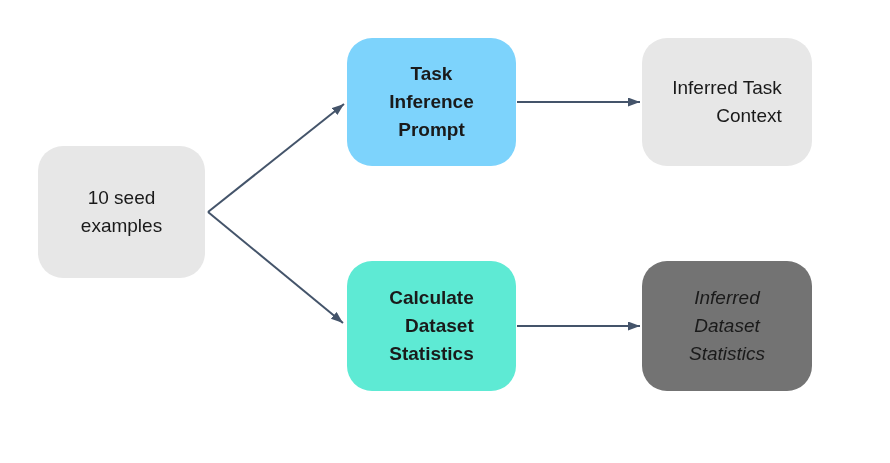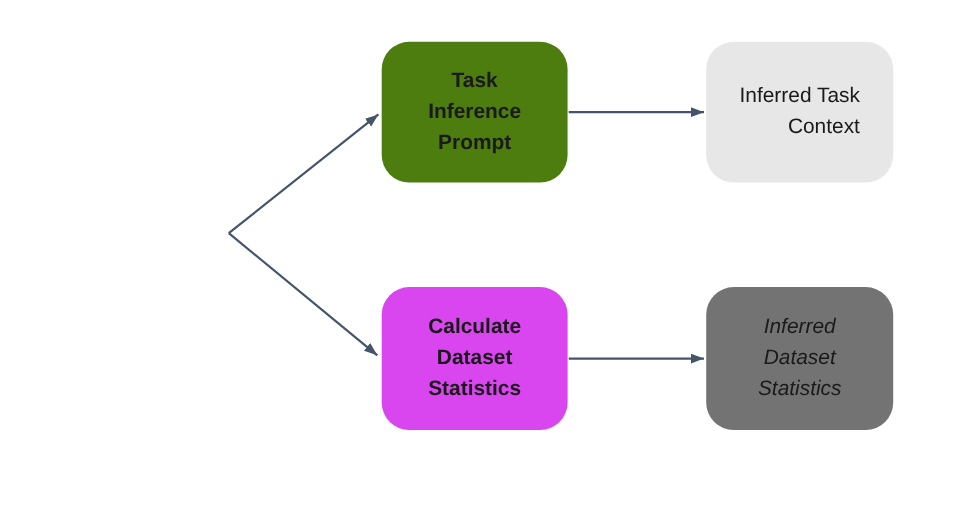--- a/index.html
+++ b/index.html
@@ -60,33 +60,37 @@
       </marker>
     </defs>
     <g id="edge-lines">
         <line x1="208" y1="212" x2="344" y2="104" stroke="#44546a" stroke-width="2" marker-end="url(#arrowhead)"></line>
         <line x1="208" y1="212" x2="343" y2="323" stroke="#44546a" stroke-width="2" marker-end="url(#arrowhead)"></line>
         <line x1="517" y1="102" x2="640" y2="102" stroke="#44546a" stroke-width="2" marker-end="url(#arrowhead)"></line>
         <line x1="517" y1="326" x2="640" y2="326" stroke="#44546a" stroke-width="2" marker-end="url(#arrowhead)"></line>
       </g>
   </svg>
 
+  <div class="node" id="node-seed-examples" style="background-color: rgb(231, 231, 231);">
+    <span class="label">10 seed
+examples</span>
+  </div>
 
-  <div class="node bold" id="node-task-inference-prompt" style="background-color: #4d7c0f;">
+  <div class="node bold" id="node-task-inference-prompt" style="background-color: #7dd3fc;">
     <span class="label">Task
 Inference
 Prompt</span>
   </div>
 
   <div class="node" id="node-inferred-task-context" style="background-color: rgb(231, 231, 231);">
     <span class="label">Inferred Task
 Context</span>
   </div>
 
-  <div class="node bold" id="node-calculate-dataset-stats" style="background-color: #d946ef;">
+  <div class="node bold" id="node-calculate-dataset-stats" style="background-color: #5eead4; text-align: right;">
     <span class="label">Calculate
 Dataset
 Statistics</span>
   </div>
 
   <div class="node" id="node-inferred-dataset-stats" style="background-color: #737373; font-style: italic;">
     <span class="label">Inferred
 Dataset
 Statistics</span>
   </div>

